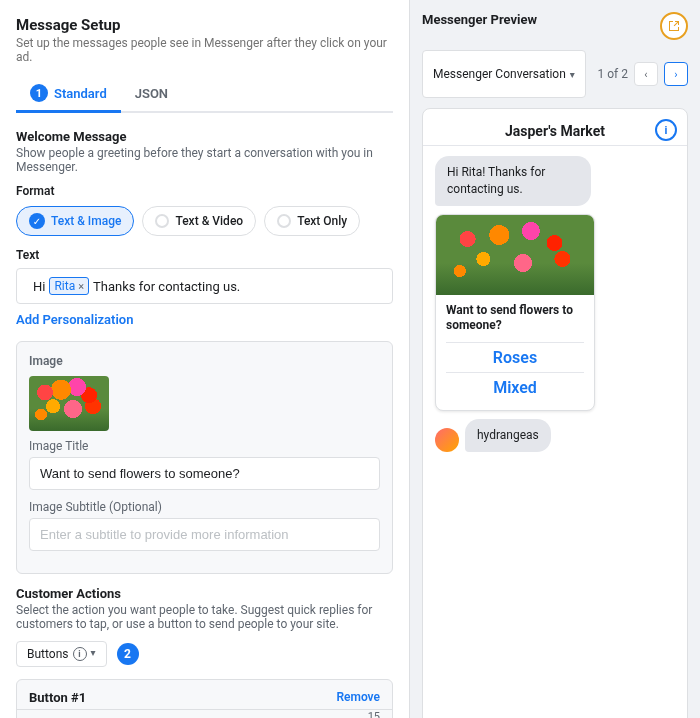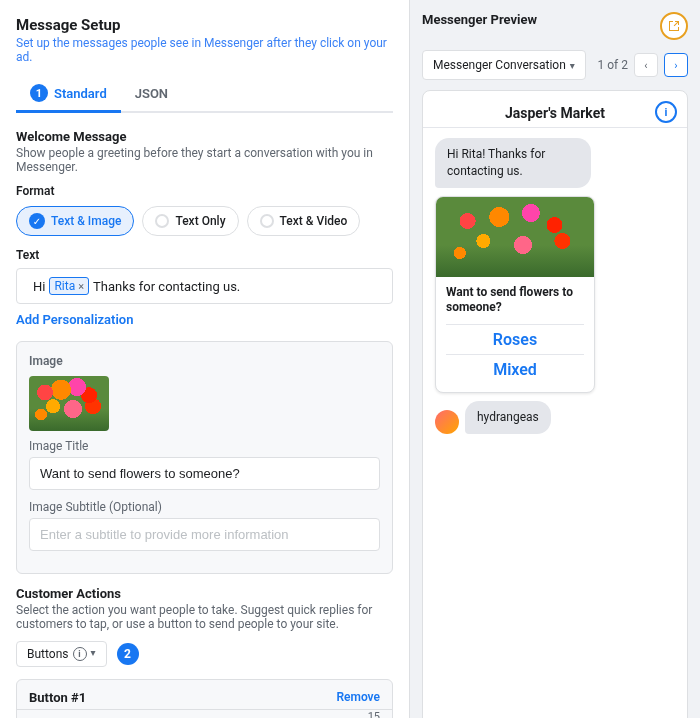--- a/index.html
+++ b/index.html
@@ -21,21 +21,21 @@
       border-right: 1px solid #dddfe2;
       overflow-y: auto;
     }
 
     .page-title {
       font-weight: 700;
       font-size: 15px;
       margin-bottom: 2px;
     }
     .page-subtitle {
-      color: #3b82f6;
+      color: #737373;
       font-size: 12px;
       margin-bottom: 12px;
     }
 
     
     .tabs {
       display: flex;
       border-bottom: 2px solid #e4e6eb;
       margin-bottom: 16px;
     }
@@ -384,21 +384,21 @@
       align-items: center;
       justify-content: space-between;
       margin-bottom: 10px;
     }
     .conv-dropdown {
       display: flex;
       align-items: center;
       gap: 4px;
       border: 1px solid #dddfe2;
       border-radius: 4px;
-      padding: 7px 10px;
+      padding: 16px 10px;
       background: #fff;
       font-size: 12px;
       cursor: pointer;
     }
     .page-nav {
       display: flex;
       align-items: center;
       gap: 6px;
       font-size: 12px;
       color: #606770;
@@ -557,25 +557,25 @@
   <div class="section-desc">Show people a greeting before they start a conversation with you in Messenger.</div>
 
   <div class="format-label">Format</div>
   <div class="format-options">
     <div class="format-option selected">
       <div class="checkmark-icon">✓</div>
       <span>Text &amp; Image</span>
     </div>
     <div class="format-option">
       <div class="radio-circle"></div>
-      <span>Text Only</span>
+      <span>Text &amp; Video</span>
     </div>
     <div class="format-option">
       <div class="radio-circle"></div>
-      <span>Text &amp; Video</span>
+      <span>Text Only</span>
     </div>
   </div>
 
   <div class="text-label">Text</div>
   <div class="text-field">
     <span class="static">Hi</span>
     <span class="token-tag">
       <span>Rita</span>
       <span class="token-close">×</span>
     </span>

